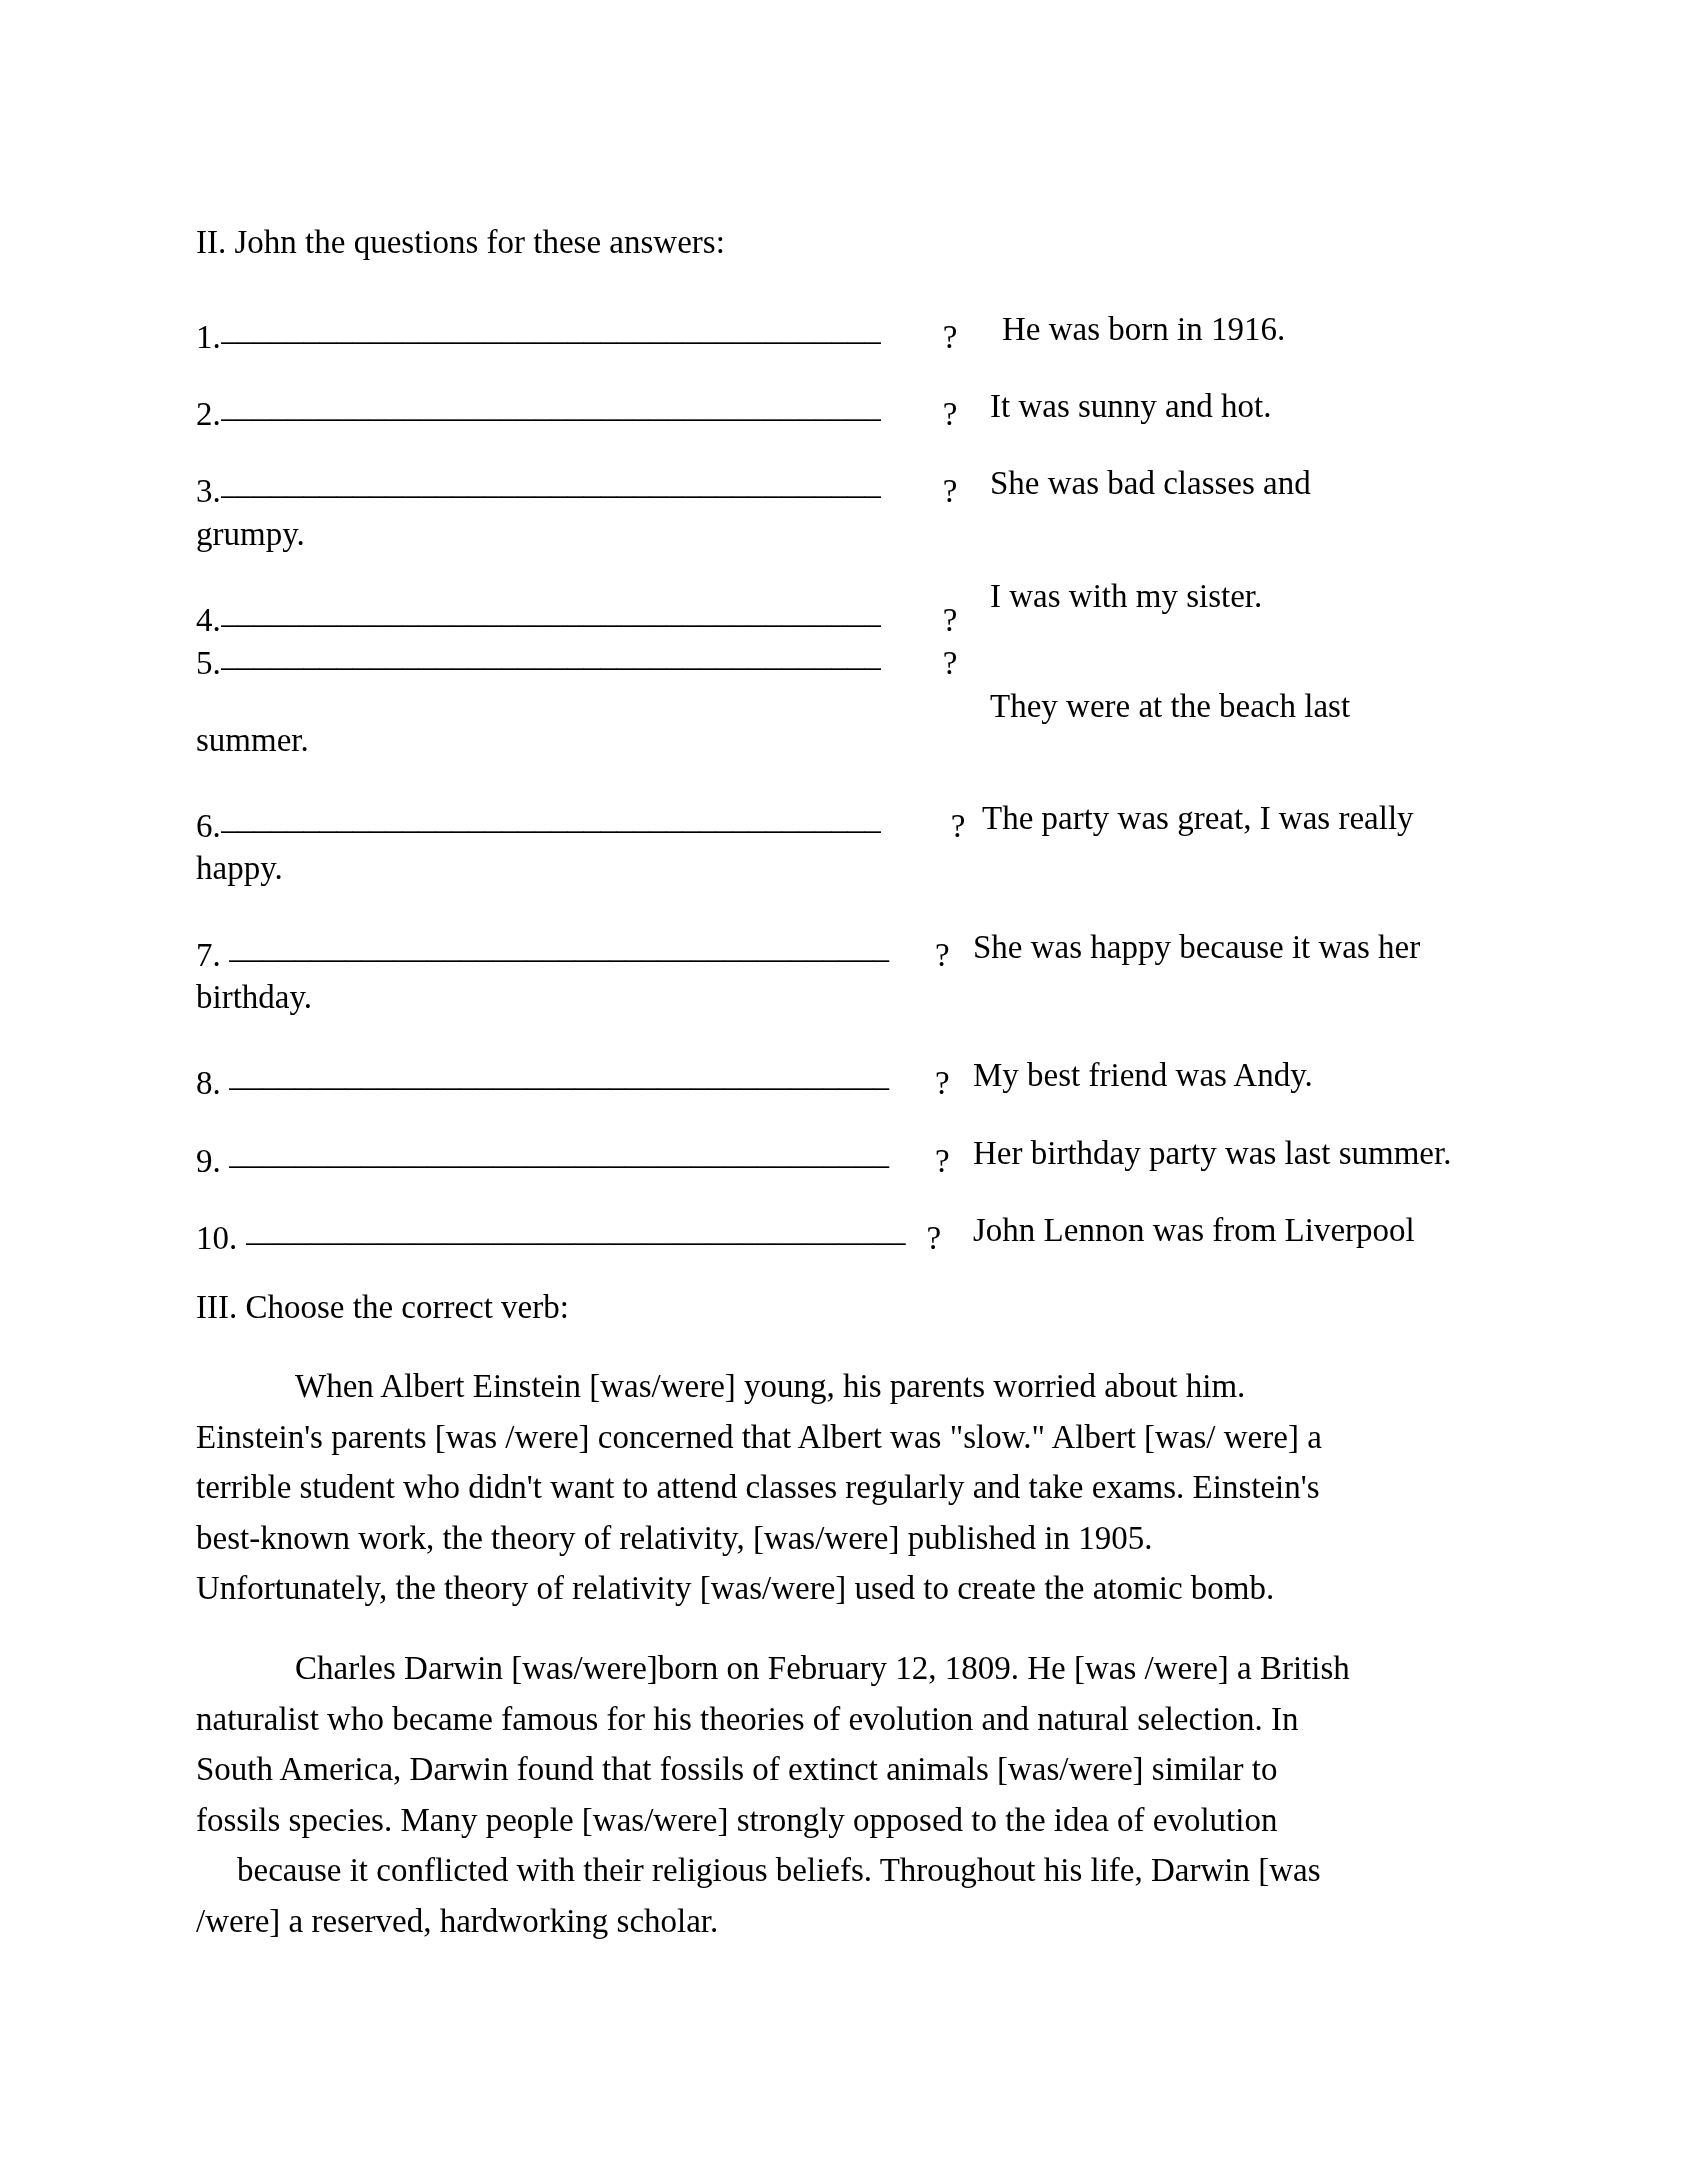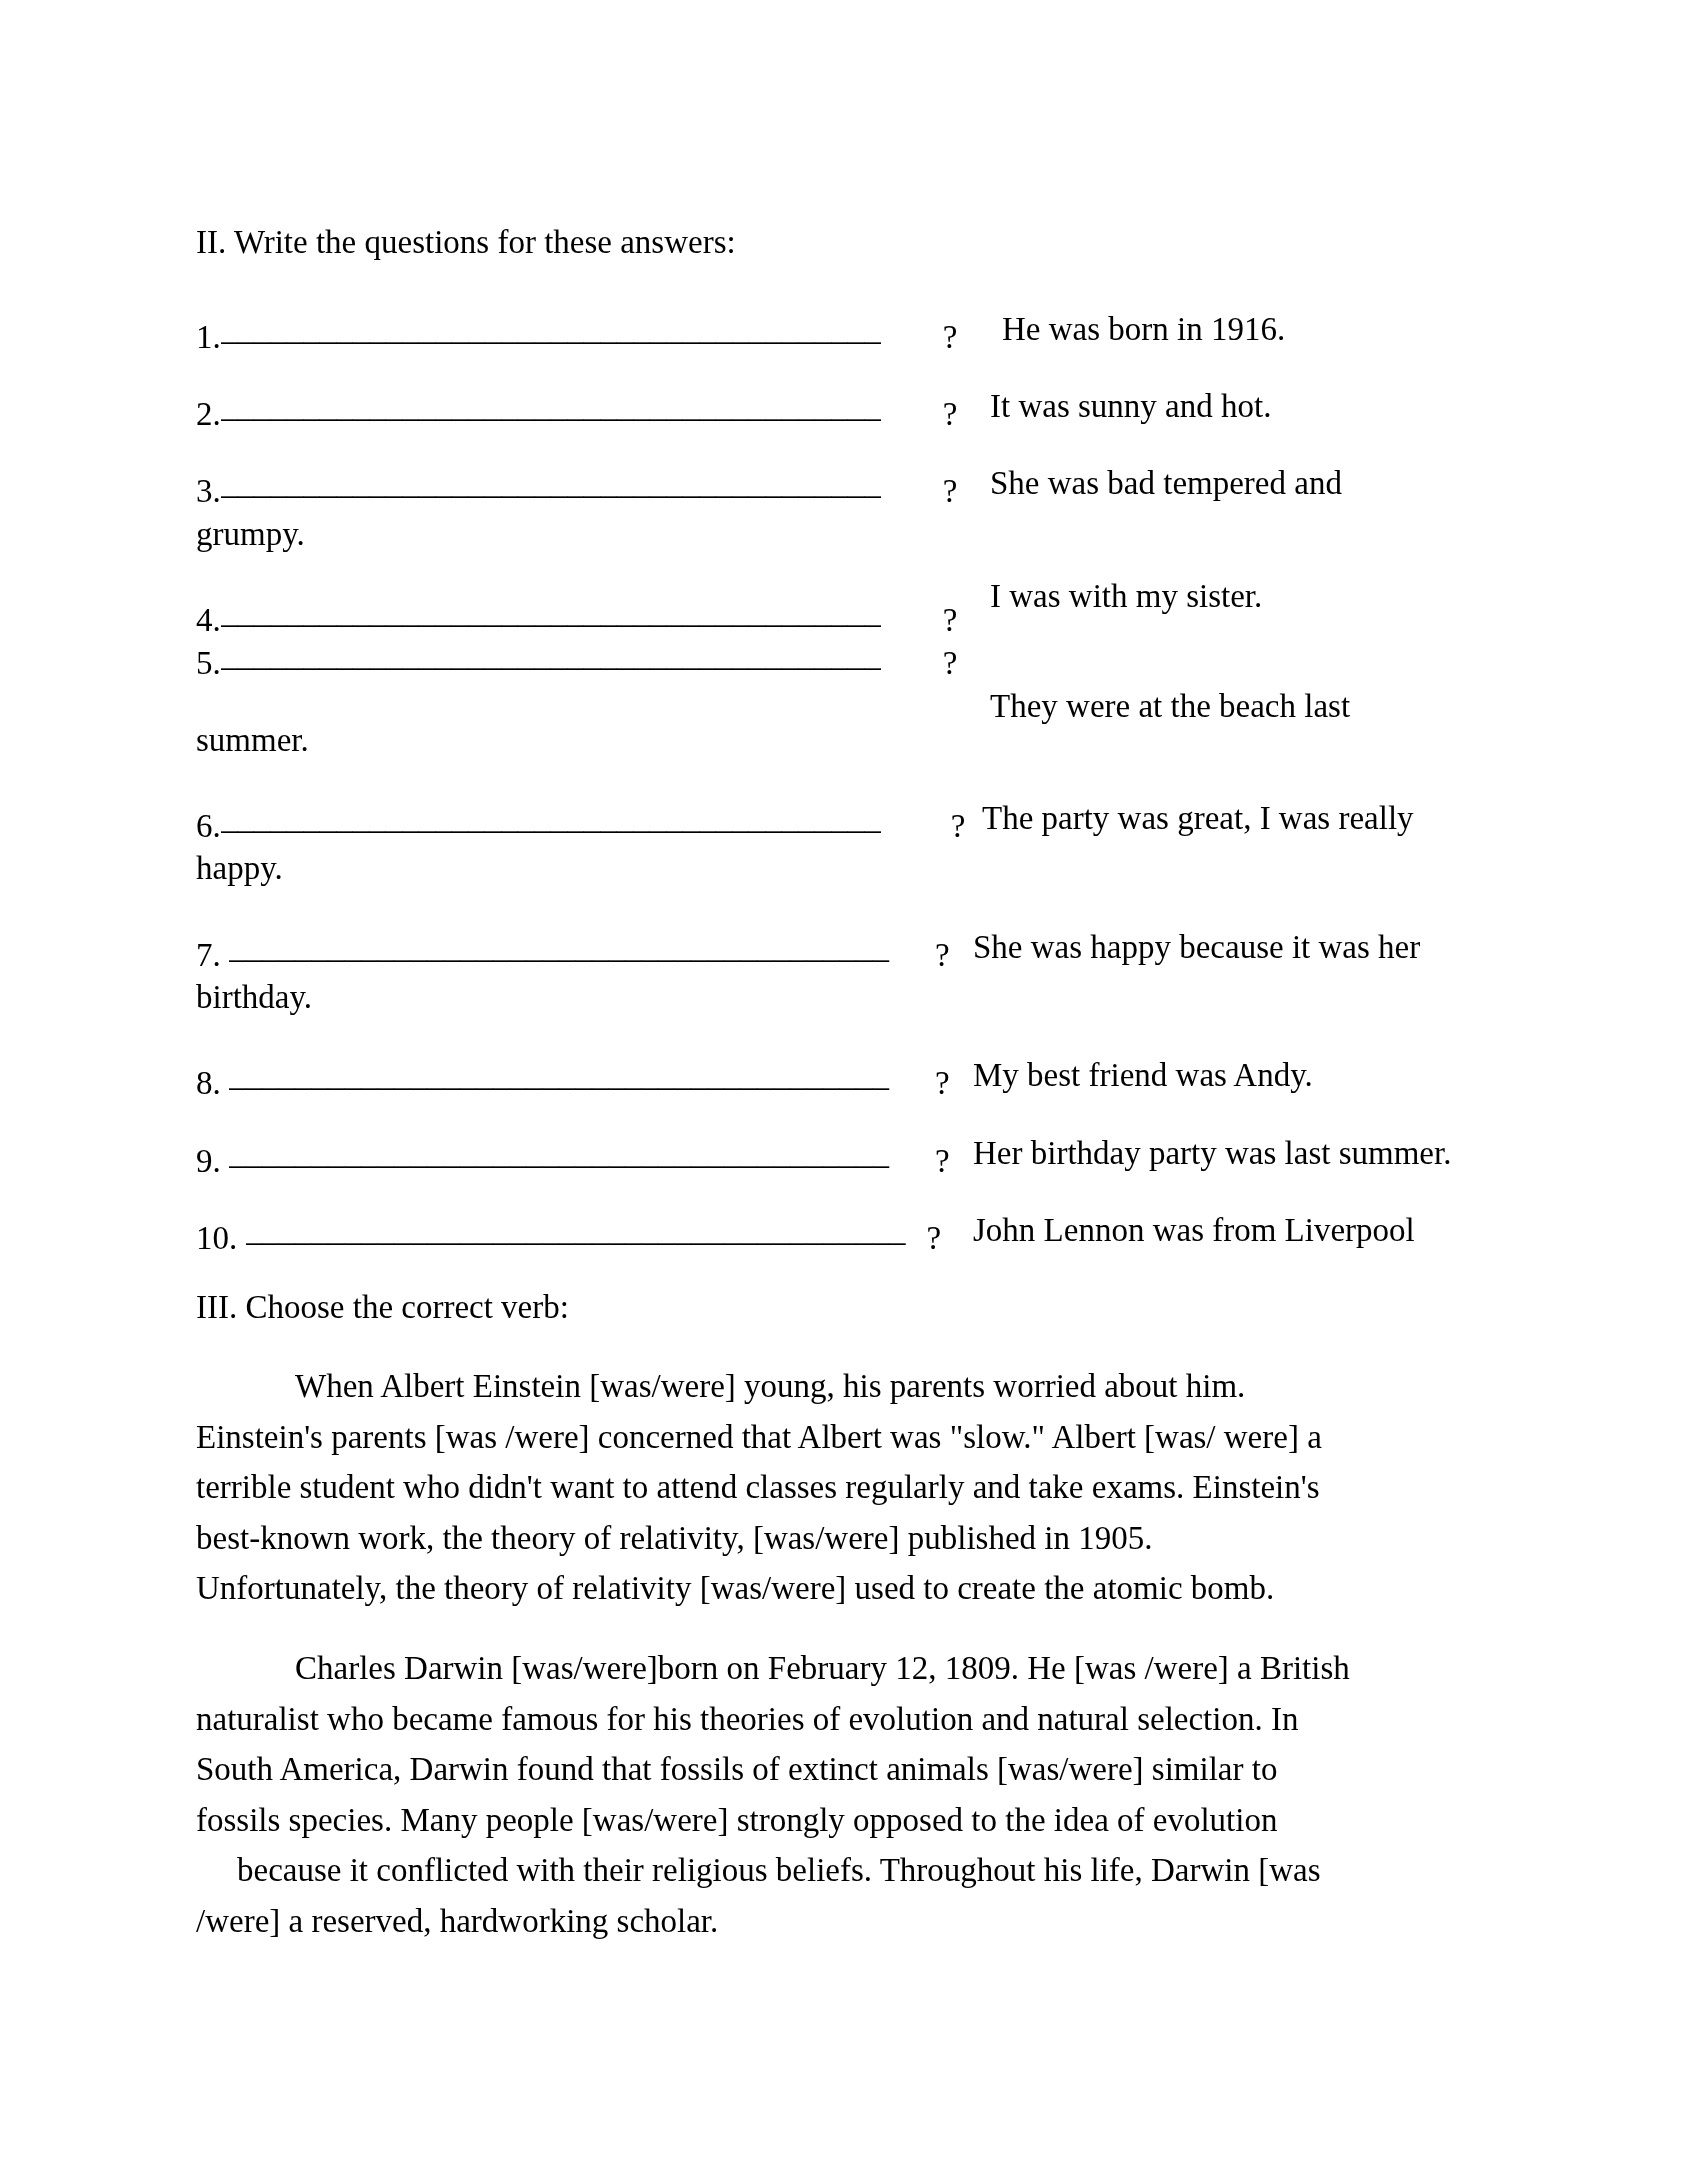--- a/index.html
+++ b/index.html
@@ -7,36 +7,36 @@
          font-family: "Liberation Serif", "DejaVu Serif", serif; color: #000; font-size: 33px; }
   .line { position: absolute; left: 196px; white-space: nowrap; line-height: 1; }
   .blank { display: inline-block; overflow: hidden; white-space: nowrap; vertical-align: baseline; height: 1.05em; }
   .qm { display: inline-block; }
   .ans { position: absolute; white-space: nowrap; }
   .wrap { position: absolute; left: 196px; white-space: nowrap; }
 </style>
 </head>
 <body>
 
-<div class="line" style="top:226px;">II. Write the questions for these answers:</div>
+<div class="line" style="top:226px;">II. John the questions for these answers:</div>
 
 <div class="line" style="top:313px;">
   <span>1.</span><span class="blank" style="width:722px;">________________________________________</span><span class="qm">?</span>
 </div>
 <div class="ans" style="left:990px;top:313px;line-height:1;margin-left:12px;">He was born in 1916.</div>
 
 <div class="line" style="top:390px;">
   <span>2.</span><span class="blank" style="width:722px;">________________________________________</span><span class="qm">?</span>
 </div>
 <div class="ans" style="left:990px;top:390px;line-height:1;">It was sunny and hot.</div>
 
 <div class="line" style="top:467px;">
   <span>3.</span><span class="blank" style="width:722px;">________________________________________</span><span class="qm">?</span>
 </div>
-<div class="ans" style="left:990px;top:467px;line-height:1;">She was bad tempered and</div>
+<div class="ans" style="left:990px;top:467px;line-height:1;">She was bad classes and</div>
 <div class="wrap" style="top:518px;line-height:1;">grumpy.</div>
 
 <div class="line" style="top:596px;">
   <span>4.</span><span class="blank" style="width:722px;">________________________________________</span><span class="qm">?</span>
 </div>
 <div class="ans" style="left:990px;top:580px;line-height:1;text-align:center;">I was with my sister.</div>
 
 <div class="line" style="top:639px;font-family:Liberation Serif, serif;">
   <span>5.</span><span class="blank" style="width:722px;">________________________________________</span><span class="qm">?</span>
 </div>

